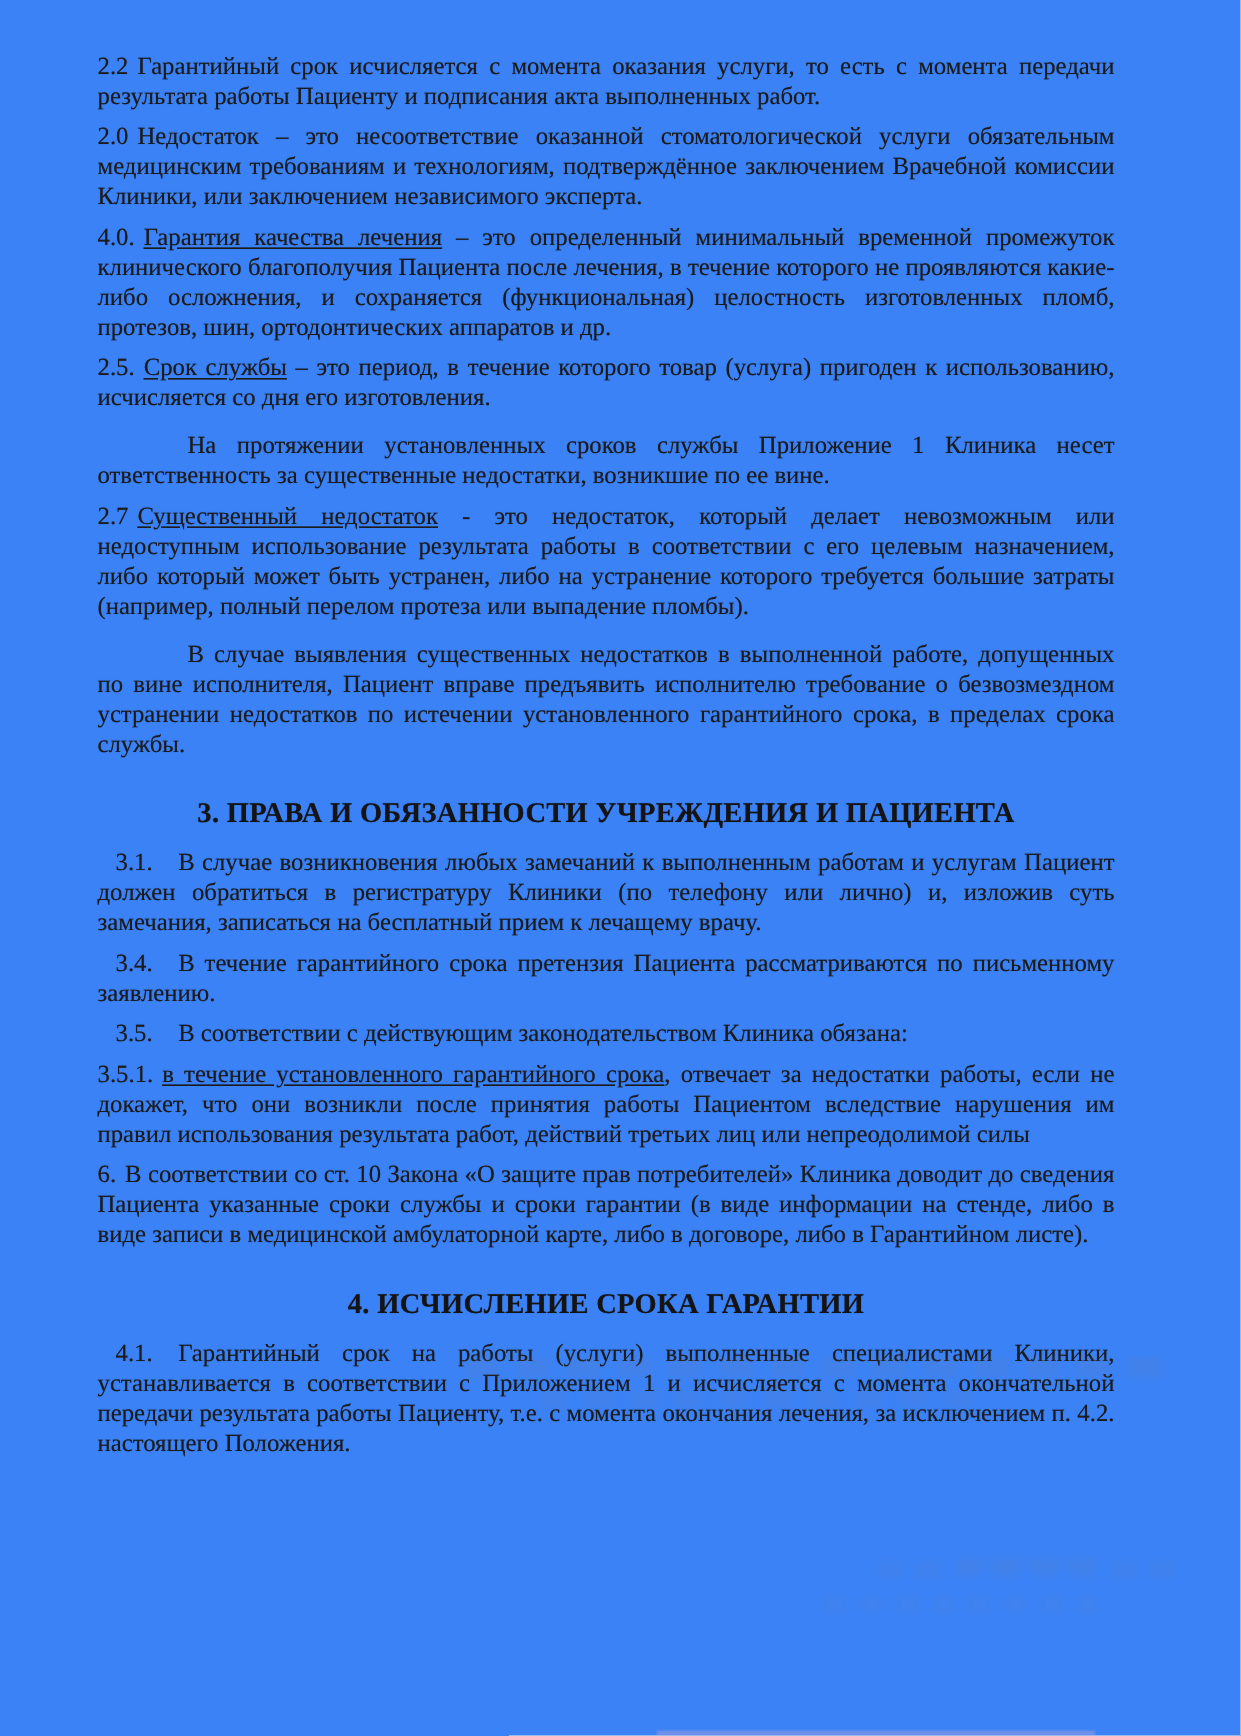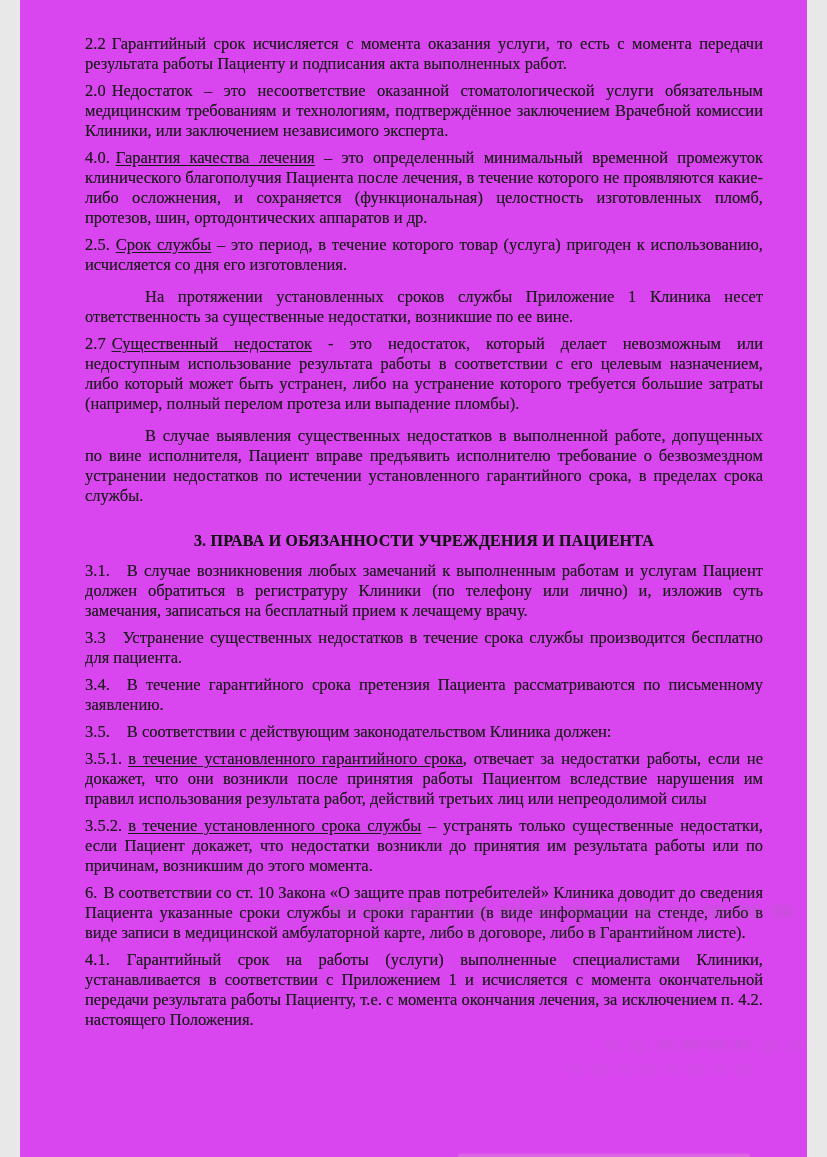--- a/index.html
+++ b/index.html
@@ -1,48 +1,47 @@
 <!DOCTYPE html>
 <html lang="ru"><head>
 <meta charset="utf-8">
 <title>Scanned document page</title>
 <style>
   html, body { margin: 0; padding: 0; background: #e8e8e8; }
   .page {
     position: relative;
-    width: 743px;
+    width: 827px;
     height: 1157px;
     margin: 0 auto;
-    background: #d946ef;
+    background: #3b82f6;
     overflow: hidden;
     font-family: "Liberation Serif", "DejaVu Serif", serif;
     color: #1b1b1b;
-    padding-left: 44px;
   }
   .doc {
     position: absolute;
     left: 65px;
     top: 34px;
     width: 678px;
   }
   .para {
     margin: 0 0 7px 0;
     font-size: 16.5px;
     line-height: 20px;
     text-align: justify;
     text-align-last: left;
     text-shadow: 0 0 0.45px rgba(25,25,25,0.55); 
   }
   .para.indent { text-indent: 60px; margin-top: 12px; }
   .num { margin-right: 6px; }
-  .num.g2 { margin-right: 17px; }
+  .num.g2 { margin-right: 17px; margin-left: 12px; }
   .b { font-weight: normal; }
   .u { text-decoration: underline; text-underline-offset: 2px; }
   .heading {
-    font-size: 16px;
+    font-size: 19px;
     font-weight: bold;
     text-align: center;
     letter-spacing: 0.2px;
     margin: 26px 0 11px 0;
     color: #141414;
     text-shadow: 0 0 0.5px rgba(20,20,20,0.6);
   }
   
   .artifact {
     position: absolute;
@@ -84,26 +83,25 @@
   <div class="doc">
       <p class="para"><span class="num g1">2.2</span><span>Гарантийный срок исчисляется с момента оказания услуги, то есть с момента передачи результата работы Пациенту и подписания акта выполненных работ.</span></p>
       <p class="para"><span class="num g1">2.0</span><span>Недостаток – это несоответствие оказанной стоматологической услуги обязательным медицинским требованиям и технологиям, подтверждённое заключением Врачебной комиссии Клиники, или заключением независимого эксперта.</span></p>
       <p class="para"><span class="num g1">4.0.</span><span class="b u">Гарантия качества лечения</span><span> – это определенный минимальный временной промежуток клинического благополучия Пациента после лечения, в течение которого не проявляются какие-либо осложнения, и сохраняется (функциональная) целостность изготовленных пломб, протезов, шин, ортодонтических аппаратов и др.</span></p>
       <p class="para"><span class="num g1">2.5.</span><span class="b u">Срок службы</span><span> – это период, в течение которого товар (услуга) пригоден к использованию, исчисляется со дня его изготовления.</span></p>
       <p class="para indent"><span>На протяжении установленных сроков службы Приложение 1 Клиника несет ответственность за существенные недостатки, возникшие по ее вине.</span></p>
       <p class="para"><span class="num g1">2.7</span><span class="b u">Существенный недостаток</span><span> - это недостаток, который делает невозможным или недоступным использование результата работы в соответствии с его целевым назначением, либо который может быть устранен, либо на устранение которого требуется большие затраты (например, полный перелом протеза или выпадение пломбы).</span></p>
       <p class="para indent"><span>В случае выявления существенных недостатков в выполненной работе, допущенных по вине исполнителя, Пациент вправе предъявить исполнителю требование о безвозмездном устранении недостатков по истечении установленного гарантийного срока, в пределах срока службы.</span></p>
       <div class="heading">3. ПРАВА И ОБЯЗАННОСТИ УЧРЕЖДЕНИЯ И ПАЦИЕНТА</div>
       <p class="para"><span class="num g2">3.1.</span><span>В случае возникновения любых замечаний к выполненным работам и услугам Пациент должен обратиться в регистратуру Клиники (по телефону или лично) и, изложив суть замечания, записаться на бесплатный прием к лечащему врачу.</span></p>
-      <p class="para"><span class="num g2">3.3</span><span>Устранение существенных недостатков в течение срока службы производится бесплатно для пациента.</span></p>
       <p class="para"><span class="num g2">3.4.</span><span>В течение гарантийного срока претензия Пациента рассматриваются </span><span class="b">по письменному заявлению</span><span>.</span></p>
-      <p class="para"><span class="num g2">3.5.</span><span>В соответствии с действующим законодательством Клиника должен:</span></p>
+      <p class="para"><span class="num g2">3.5.</span><span>В соответствии с действующим законодательством Клиника обязана:</span></p>
       <p class="para"><span class="num g1">3.5.1.</span><span class="u">в течение установленного гарантийного срока</span><span>, отвечает за недостатки работы, если не докажет, что они возникли после принятия работы Пациентом вследствие нарушения им правил использования результата работ, действий третьих лиц или непреодолимой силы</span></p>
-      <p class="para"><span class="num g1">3.5.2.</span><span class="u">в течение установленного срока службы</span><span> – устранять только существенные недостатки, если Пациент докажет, что недостатки возникли до принятия им результата работы или по причинам, возникшим до этого момента.</span></p>
       <p class="para"><span class="num g1">6.</span><span>В соответствии со ст. 10 Закона «О защите прав потребителей» Клиника доводит до сведения Пациента указанные сроки службы и сроки гарантии (в виде информации на стенде, либо в виде записи в медицинской амбулаторной карте, либо в договоре, либо в Гарантийном листе).</span></p>
+      <div class="heading">4. ИСЧИСЛЕНИЕ СРОКА ГАРАНТИИ</div>
       <p class="para"><span class="num g2">4.1.</span><span>Гарантийный срок на работы (услуги) выполненные специалистами Клиники, устанавливается в соответствии с Приложением 1 и исчисляется с момента окончательной передачи результата работы Пациенту, т.е. с момента окончания лечения, за исключением п. 4.2. настоящего Положения.</span></p>
     </div>
   <div class="artifact ghost-a"></div>
   <div class="artifact ghost-b"></div>
   <div class="artifact ghost-c"></div>
   <div class="artifact ghost-d"></div>
   <div class="artifact ghost-e"></div>
   <div class="edge-line"></div>
 </div>
 

